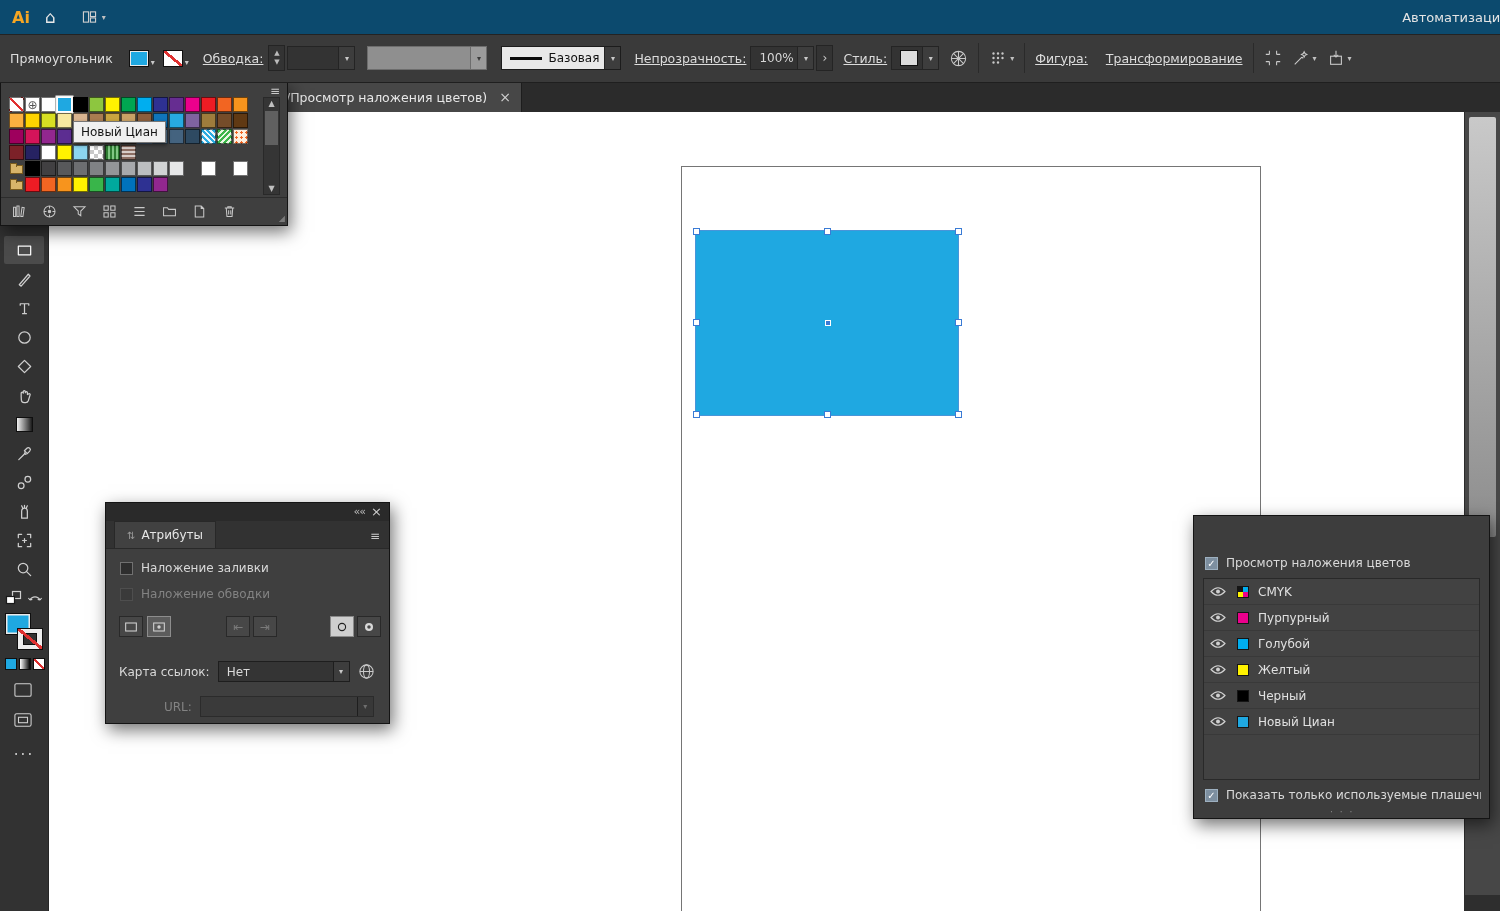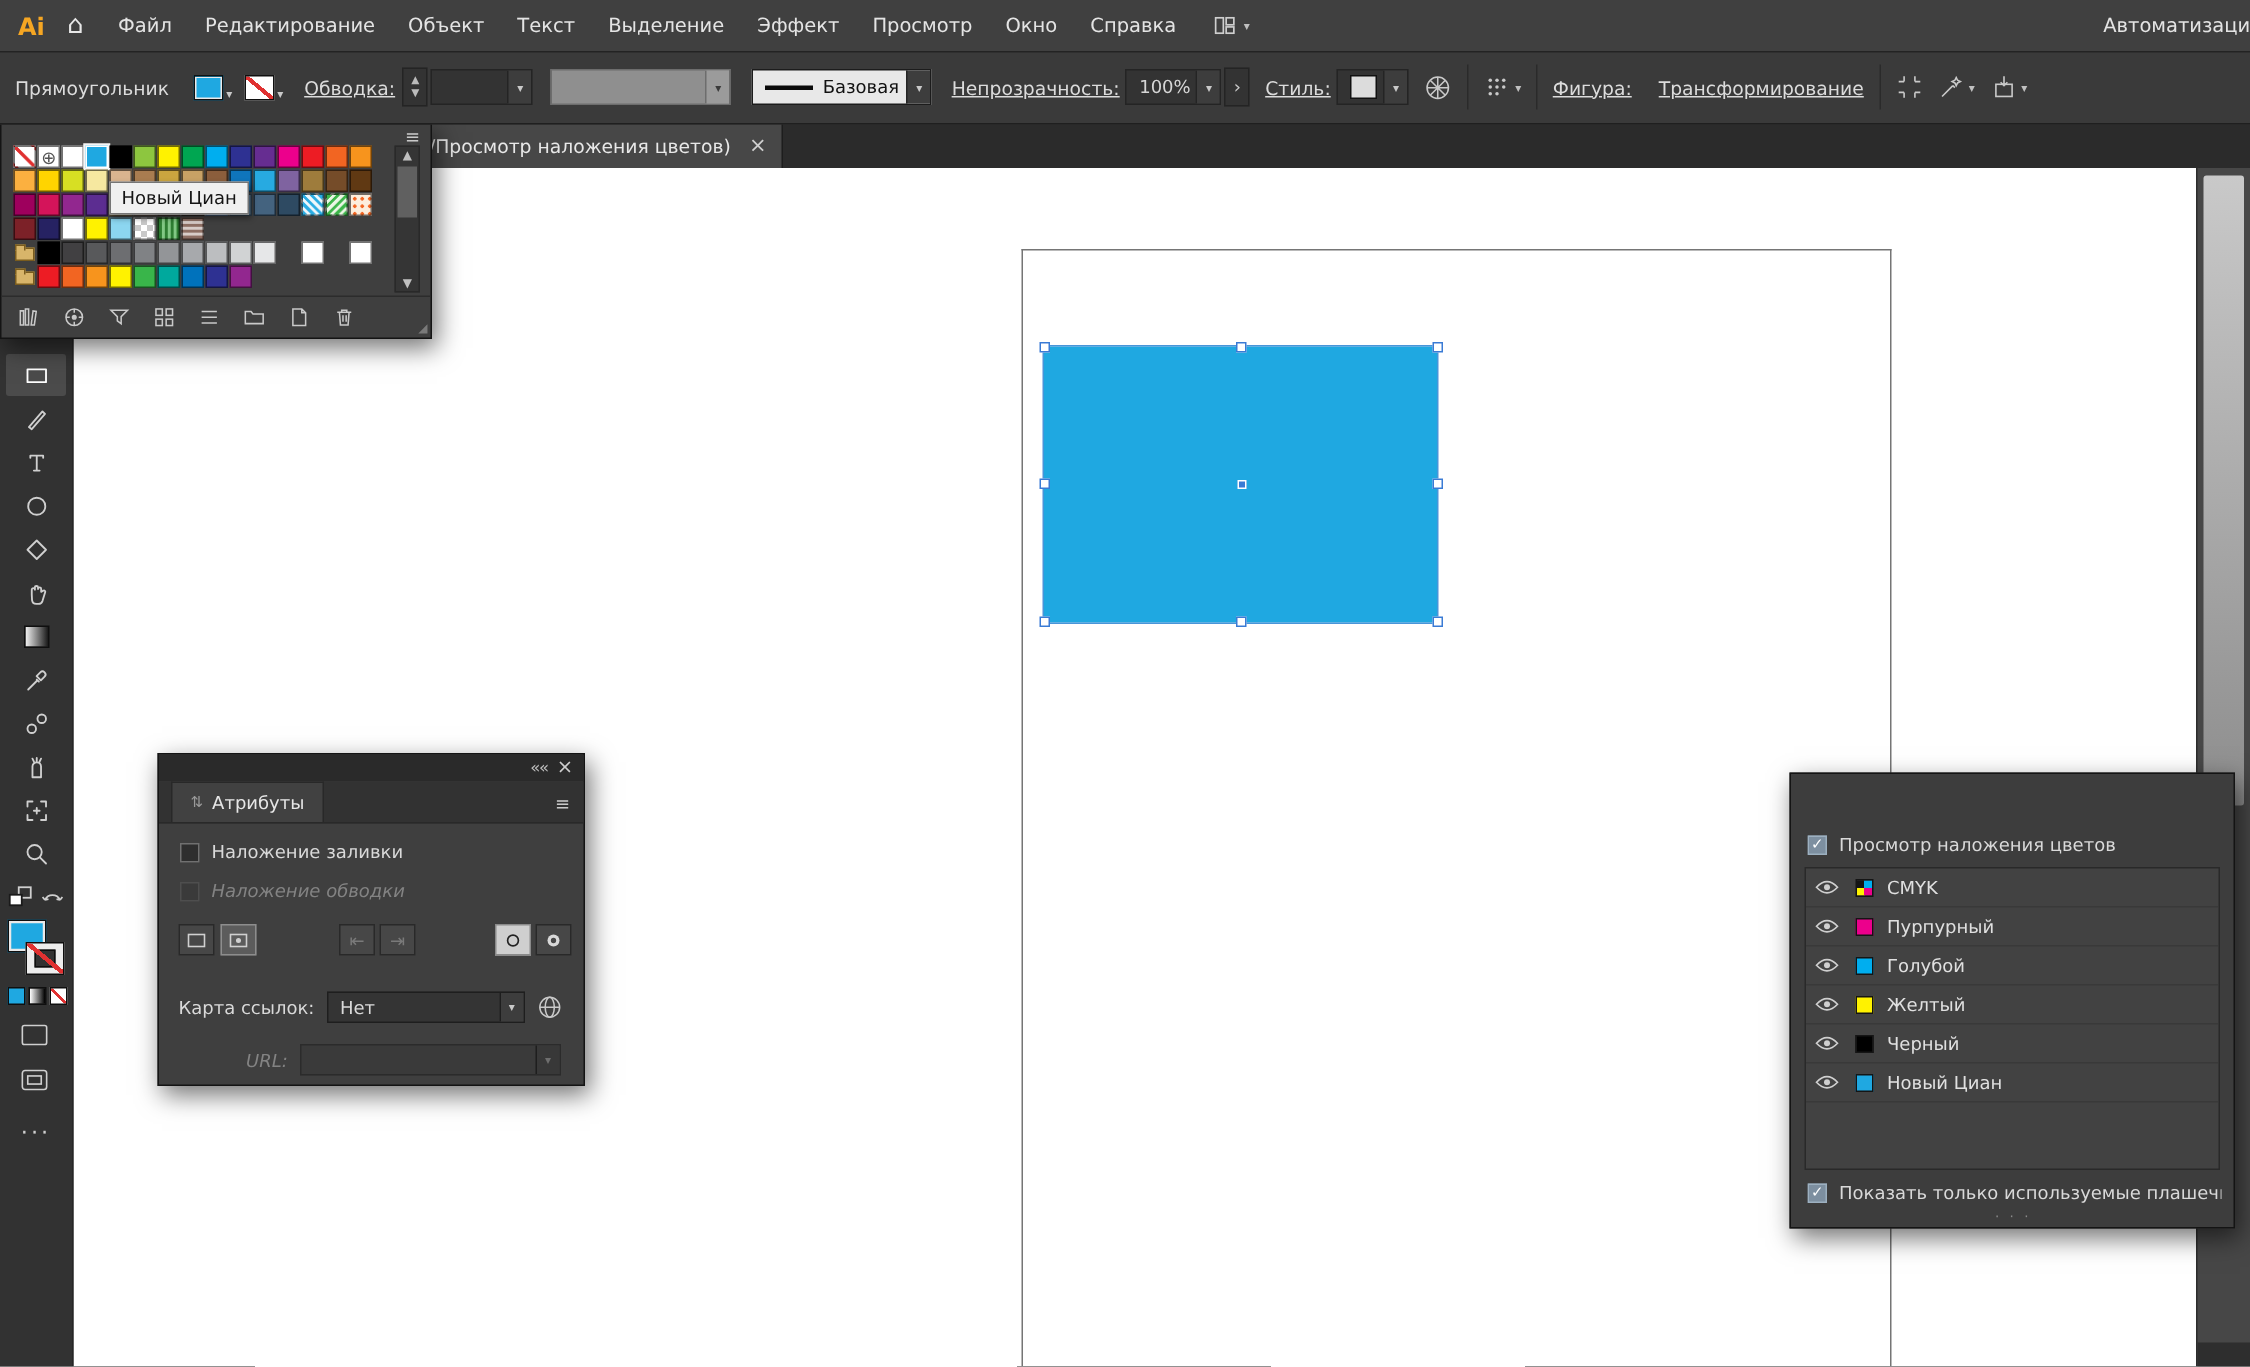--- a/index.html
+++ b/index.html
@@ -1,21 +1,21 @@
 <!DOCTYPE html>
 <html><head>
 <meta charset="utf-8">
 <style>
   html,body{margin:0;padding:0;background:#222;}
   #app{position:relative;width:1500px;height:911px;overflow:hidden;background:#fff;
        font-family:"DejaVu Sans","Liberation Sans",sans-serif;font-size:12px;color:#d6d6d6;
        --fill-color:#1fa8e1;--rect-color:#1fa8e1;user-select:none;}
   svg{display:block}
   
-  #menubar{position:absolute;left:0;top:0;right:0;height:34px;background:#404040;border-bottom:1px solid #232323;
+  #menubar{position:absolute;left:0;top:0;right:0;height:34px;background:#0c4a6e;border-bottom:1px solid #232323;
            display:flex;align-items:center;z-index:50;}
   .ai-logo{color:#f5a623;font-weight:bold;font-size:16px;padding:0 11px 0 12px;}
   .home-ic{color:#e8e8e8;font-size:17px;padding:0 12px 0 4px;cursor:pointer;}
   .menu-item{padding:0 11px;font-size:13px;color:#e4e4e4;cursor:default;}
   .ws-icon{margin-left:14px;display:flex;align-items:center;gap:5px;color:#cfcfcf;cursor:pointer;}
   .mb-right{position:absolute;right:-8px;top:0;height:34px;display:flex;align-items:center;font-size:13px;color:#e4e4e4;white-space:nowrap;}
   .chev{font-size:8px;color:#c0c0c0;}
   
   #controlbar{position:absolute;left:0;top:34px;right:0;height:48px;background:#3a3a3a;border-bottom:1px solid #1f1f1f;
               display:flex;align-items:center;padding-left:10px;z-index:45;}
@@ -119,21 +119,21 @@
   .ap-tabs{position:relative;height:27px;background:#323232;border-bottom:1px solid #292929;display:flex;align-items:flex-end;}
   .ap-tab{margin-left:8px;height:26px;padding:0 12px;background:#414141;display:flex;align-items:center;gap:6px;
           font-size:12px;color:#e6e6e6;border:1px solid #282828;border-bottom:none;cursor:pointer;}
   .ap-cycle{color:#9a9a9a;font-size:10px;}
   .ap-menu{position:absolute;right:9px;bottom:5px;color:#c9c9c9;font-size:12px;cursor:pointer;}
   .cbx{width:13px;height:13px;background:#2e2e2e;border:1px solid #707070;display:inline-flex;align-items:center;
        justify-content:center;font-size:10px;color:#fff;box-sizing:border-box;cursor:pointer;flex:none;}
   .cbx.checked{background:#7d8fa0;border-color:#9db0c0;}
   .cbx.disabled{background:#3a3a3a;border-color:#4e4e4e;cursor:default;}
   .lbl{font-size:12px;color:#d9d9d9;white-space:nowrap;}
-  .lbl.dim{color:#838383;font-style:italic;}
+  .lbl.dim{color:#838383;}
   .ap-row{position:absolute;display:flex;align-items:center;gap:8px;}
   .ab-btn{width:24px;height:21px;background:#474747;border:1px solid #292929;display:flex;align-items:center;
           justify-content:center;color:#d0d0d0;cursor:pointer;box-sizing:border-box;}
   .ab-btn.pressed{background:#5c5c5c;border-color:#8d8d8d;}
   .ab-btn.dim{color:#7a7a7a;cursor:default;}
   .ab-btn.lightbg{background:#cfcfcf;color:#222;border-color:#8a8a8a;}
   .select{height:21px;background:#343434;border:1px solid #1e1e1e;display:flex;align-items:center;position:relative;
           padding-left:8px;padding-right:17px;box-sizing:border-box;font-size:12px;color:#d9d9d9;cursor:pointer;}
   .select .dd-arrow{position:absolute;right:0;top:0;bottom:0;width:15px;display:flex;align-items:center;justify-content:center;
           font-size:8px;color:#c9c9c9;border-left:1px solid #1e1e1e;background:#3d3d3d;}
@@ -154,31 +154,20 @@
   .sp-grip{position:absolute;bottom:1px;left:136px;color:#8a8a8a;font-size:9px;letter-spacing:2px;cursor:ns-resize;}
 </style>
 </head>
 <body>
 
 <div id="app" style="--fill-color: #1fa8e1; --rect-color: #1fa8e1;">
 
   <header id="menubar">
     <span class="ai-logo">Ai</span>
     <span class="home-ic">⌂</span>
-    <nav id="menu-items" style="display:flex;align-items:center;">
-        <span class="menu-item">Файл</span>
-        <span class="menu-item">Редактирование</span>
-        <span class="menu-item">Объект</span>
-        <span class="menu-item">Текст</span>
-        <span class="menu-item">Выделение</span>
-        <span class="menu-item">Эффект</span>
-        <span class="menu-item">Просмотр</span>
-        <span class="menu-item">Окно</span>
-        <span class="menu-item">Справка</span>
-      </nav>
     <span class="ws-icon">
       <svg width="15" height="14" viewBox="0 0 16 15" fill="none" stroke="currentColor" stroke-width="1.2">
           <rect x="1.5" y="2" width="5.5" height="11"></rect>
           <rect x="9" y="2" width="5.5" height="5"></rect>
           <rect x="9" y="8.5" width="5.5" height="4.5"></rect>
         </svg>
       <span class="chev">▾</span>
     </span>
     <span class="mb-right">Автоматизация</span>
   </header>

